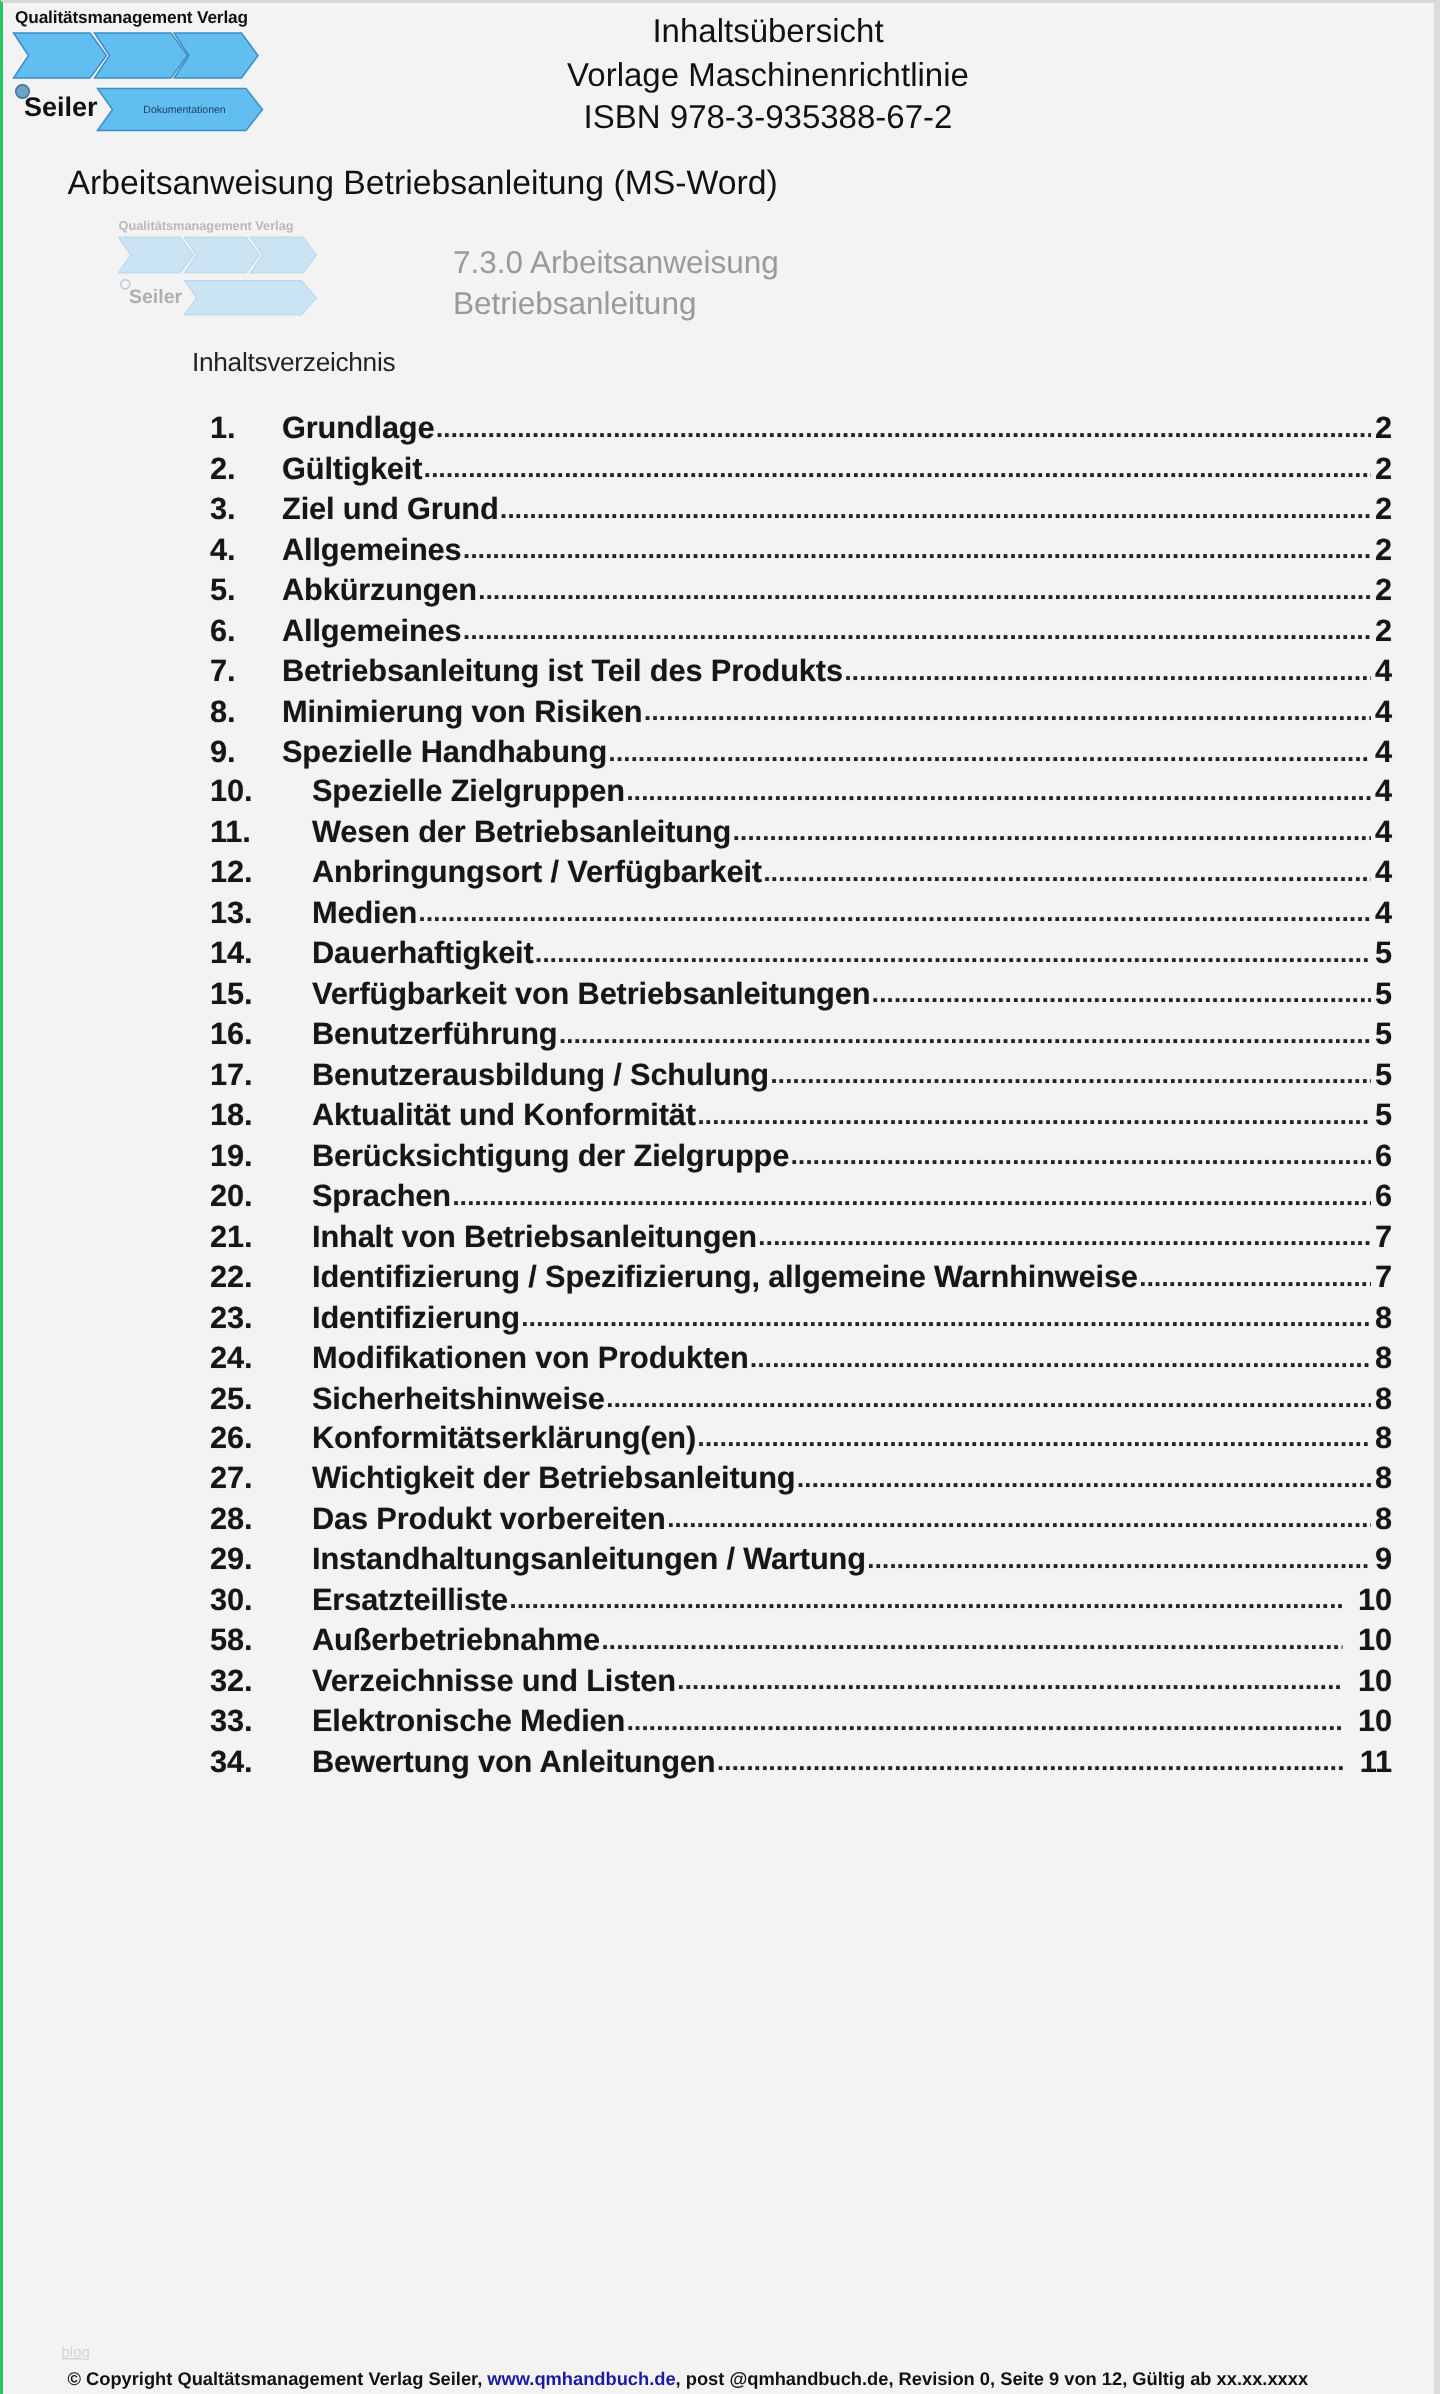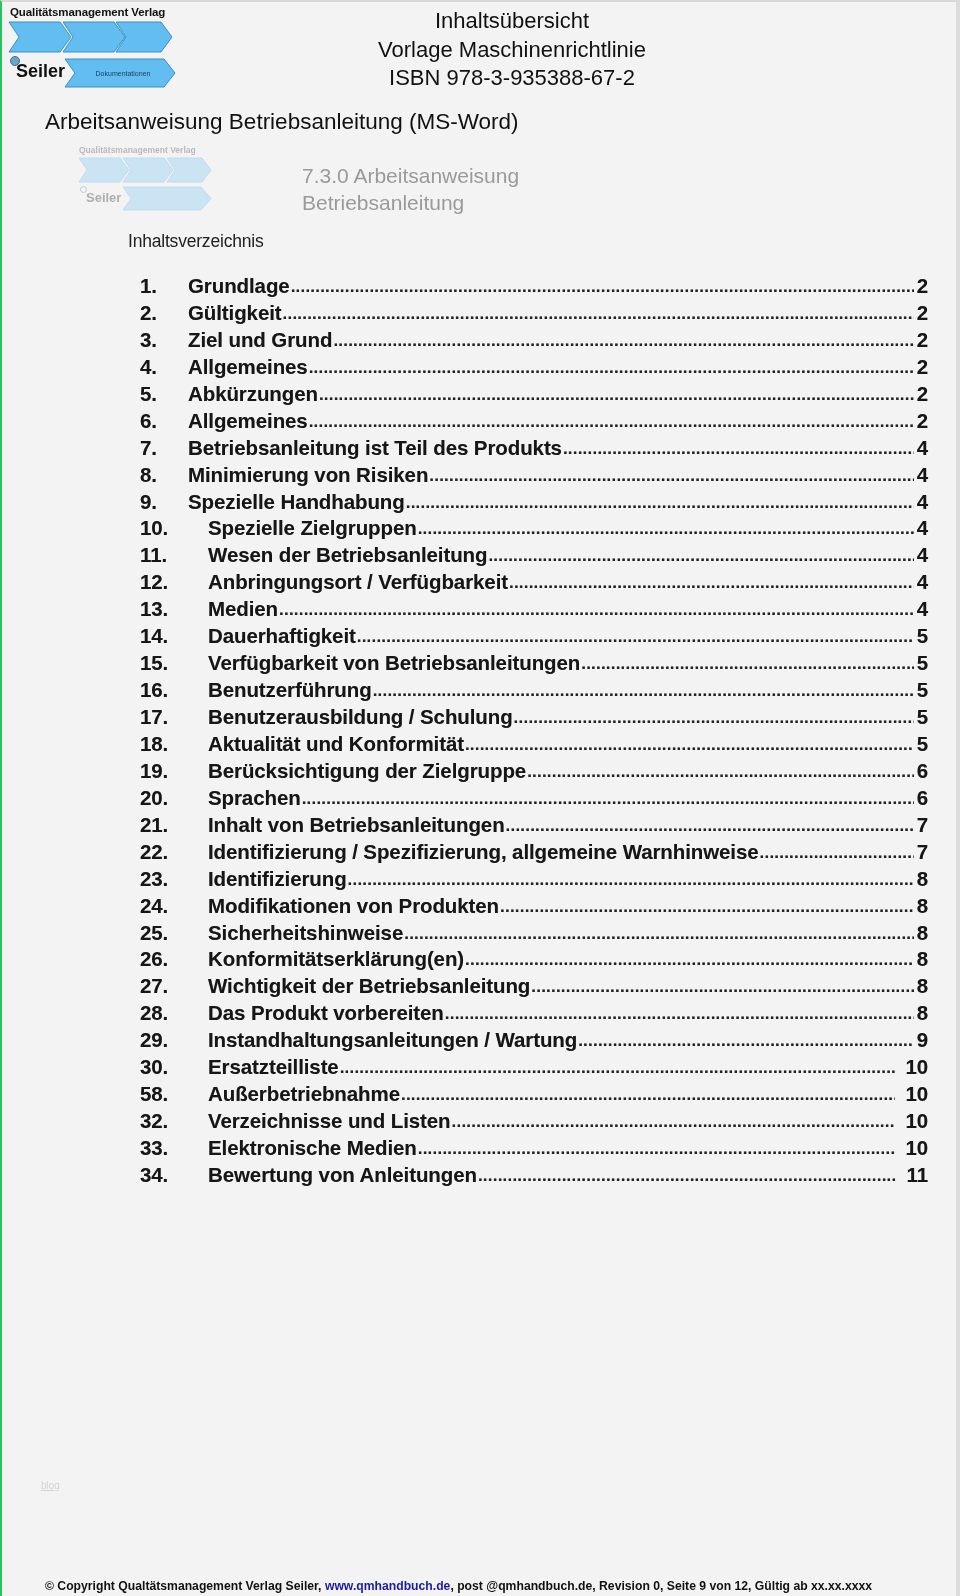--- a/index.html
+++ b/index.html
@@ -202,21 +202,21 @@
     .toc-page {
       flex: 0 0 auto;
       min-width: 12px;
       text-align: right;
     }
     .toc-row.two-digit .toc-leader { margin-right: 10px; }
     
     .watermark {
       position: absolute;
       left: 39px;
-      top: 1478px;
+      top: 1561px;
       font-size: 10px;
       color: #d4d4d4;
       text-decoration: underline;
     }
     .footer {
       position: absolute;
       left: 43px;
       top: 1577px;
       font-size: 12.2px;
       font-weight: bold;

